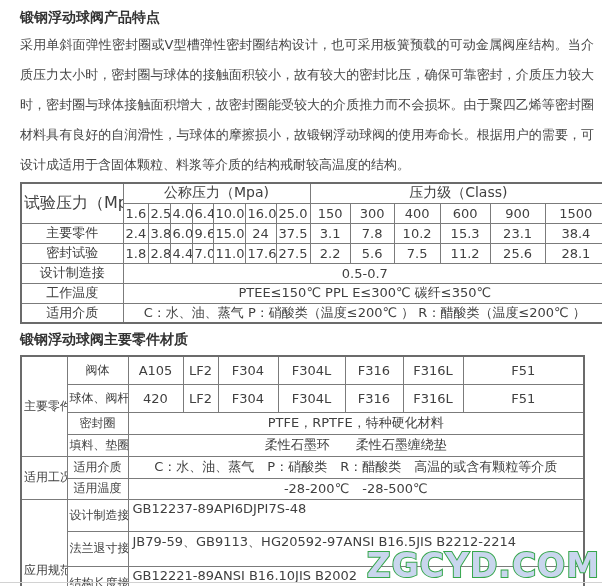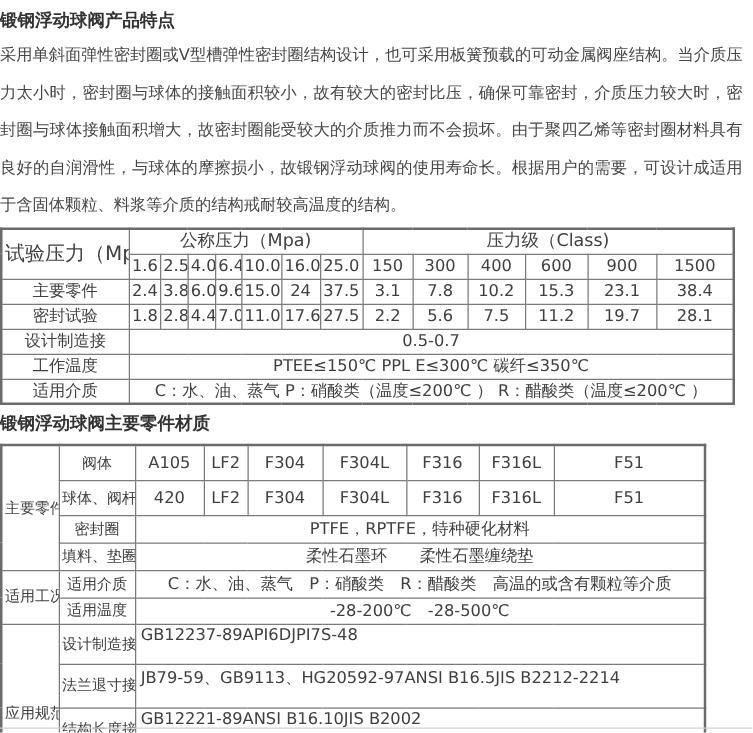--- a/index.html
+++ b/index.html
@@ -1,17 +1,17 @@
 <!DOCTYPE html>
 <html><head>
 <meta charset="utf-8">
 <style>
   html,body{margin:0;padding:0;background:#fff;}
   body{width:602px;height:586px;font-family:"DejaVu Sans","Liberation Sans",sans-serif;}
-  .page{position:relative;width:602px;height:586px;box-sizing:border-box;padding:9px 8px 0 0;overflow:hidden;}
+  .page{position:relative;width:602px;height:586px;box-sizing:border-box;padding:9px 8px 0 20px;overflow:hidden;}
   .sec-title{font-size:14px;font-weight:bold;color:#333;line-height:17px;}
   .mt-sec2{margin-top:12px;}
   .mt-sec3{margin-top:7px;}
   .para{font-size:13px;color:#474747;line-height:30px;margin:4px 0 0 0;text-align:justify;}
   table{border-collapse:collapse;table-layout:fixed;background:#fff;}
   .t1{width:586px;margin-top:2px;border:2px solid #6b6b6b;}
   .t2{width:563px;margin-top:7px;border:2px solid #6b6b6b;}
   th,td{border:1px solid #7b7b7b;font-weight:normal;font-size:13px;color:#404040;
         text-align:center;vertical-align:middle;padding:0 2px;overflow:hidden;white-space:nowrap;}
   .t1 tr{height:20px;}
@@ -96,21 +96,21 @@
       <td>2.8</td>
       <td>4.4</td>
       <td>7.0</td>
       <td>11.0</td>
       <td>17.6</td>
       <td>27.5</td>
       <td>2.2</td>
       <td>5.6</td>
       <td>7.5</td>
       <td>11.2</td>
-      <td>19.7</td>
+      <td>25.6</td>
       <td>28.1</td>
     </tr>
     <tr>
       <td>设计制造接</td>
       <td colspan="13">0.5-0.7</td>
     </tr>
     <tr>
       <td>工作温度</td>
       <td colspan="13">PTEE≤150℃ PPL E≤300℃ 碳纤≤350℃</td>
     </tr>
@@ -188,14 +188,15 @@
       <td colspan="7" class="std-val">GB12221-89ANSI B16.10JIS B2002</td>
     </tr>
     <tr class="rh42">
       <td class="lab">检验试验接</td>
       <td colspan="7" class="std-val">GB/T13927-89  JB/T9092-99API598API598</td>
     </tr>
   </tbody>
     </table>
 
   <div class="bottom-rule"></div>
+  <div class="watermark" style="color: rgb(201, 214, 238); -webkit-text-stroke: 2px rgb(53, 166, 75);">ZGCYD.COM</div>
 
 </div>
 
 </body></html>

